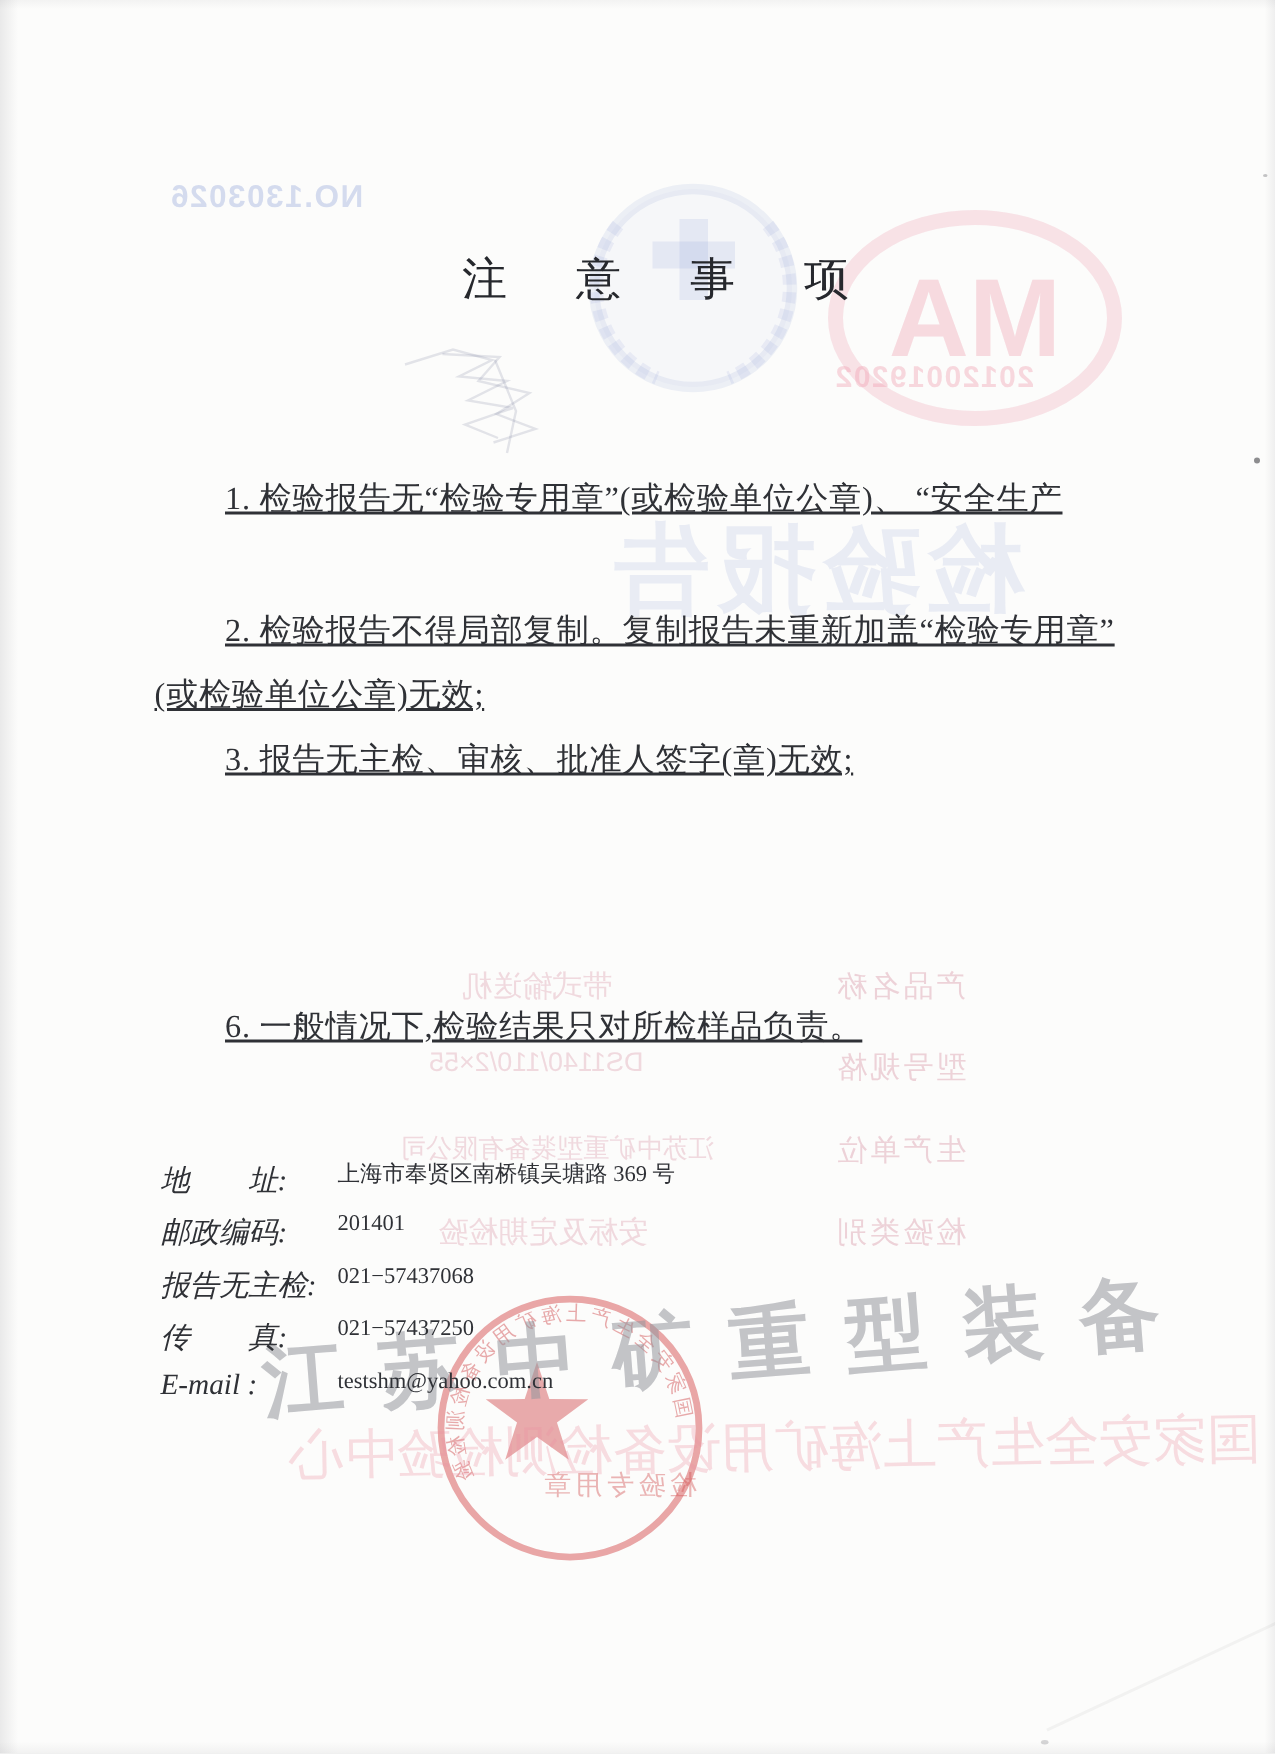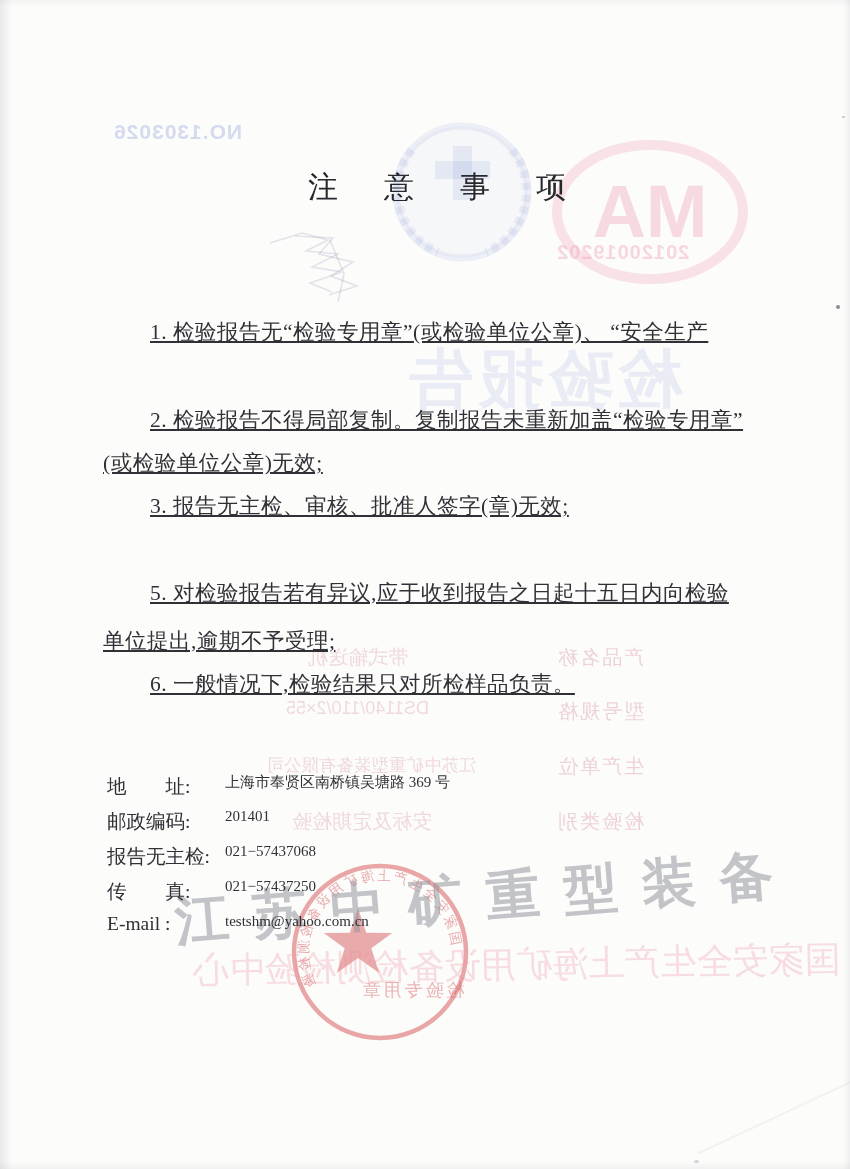--- a/index.html
+++ b/index.html
@@ -12,21 +12,21 @@
   .mx{transform:scaleX(-1);}
   
   .doc-title{
     left:308px;top:170px;font-size:30px;font-weight:normal;color:#26282d;
     letter-spacing:46px;line-height:1.1;
   }
   .body-line{font-size:21.5px;color:#2f3136;letter-spacing:0.5px;line-height:1.2;text-decoration:underline;}
   .l1{left:150px;top:320px}.l2{left:103px;top:364px}.l3{left:150px;top:408px}
   .l4{left:103px;top:451px}.l5{left:150px;top:494px}.l6{left:150px;top:537px}
   .l7{left:150px;top:581px}.l8{left:103px;top:629px}.l9{left:150px;top:672px}
-  .contact-label{left:107px;font-size:19.5px;color:#2f3136;}
+  .contact-label{left:107px;font-size:19.5px;color:#2f3136;font-style:italic;}
   .contact-value{left:225px;font-size:15px;color:#2f3136;}
   .c1{top:773px}.c2{top:808px}.c3{top:843px}.c4{top:878px}.c5{top:913px}
   
   .gray-watermark{
     left:178px;top:886px;font-size:54px;font-weight:bold;letter-spacing:24px;
     color:rgba(148,150,156,0.55);
     transform:rotate(-4.5deg);transform-origin:left bottom;
     font-family:"Liberation Sans","DejaVu Sans",sans-serif;
   }
   
@@ -119,22 +119,20 @@
   <div class="abs bt-bottom-line">国家安全生产上海矿用设备检测检验中心</div>
 
   <div class="abs gray-watermark">江苏中矿重型装备</div>
 
   <div class="abs doc-title">注意事项</div>
 
   <div class="abs body-line l1">1. 检验报告无“检验专用章”(或检验单位公章)、 “安全生产</div>
   <div class="abs body-line l3">2. 检验报告不得局部复制。复制报告未重新加盖“检验专用章”</div>
   <div class="abs body-line l4">(或检验单位公章)无效;</div>
   <div class="abs body-line l5">3. 报告无主检、审核、批准人签字(章)无效;</div>
-  <div class="abs body-line l7">5. 对检验报告若有异议,应于收到报告之日起十五日内向检验</div>
-  <div class="abs body-line l8">单位提出,逾期不予受理;</div>
   <div class="abs body-line l9">6. 一般情况下,检验结果只对所检样品负责。</div>
 
   <div>
     <span class="abs contact-label c1">地　　址:</span>
     <span class="abs contact-value c1">上海市奉贤区南桥镇吴塘路 369 号</span>
   </div>
   <div>
     <span class="abs contact-label c2">邮政编码:</span>
     <span class="abs contact-value c2">201401</span>
   </div>

